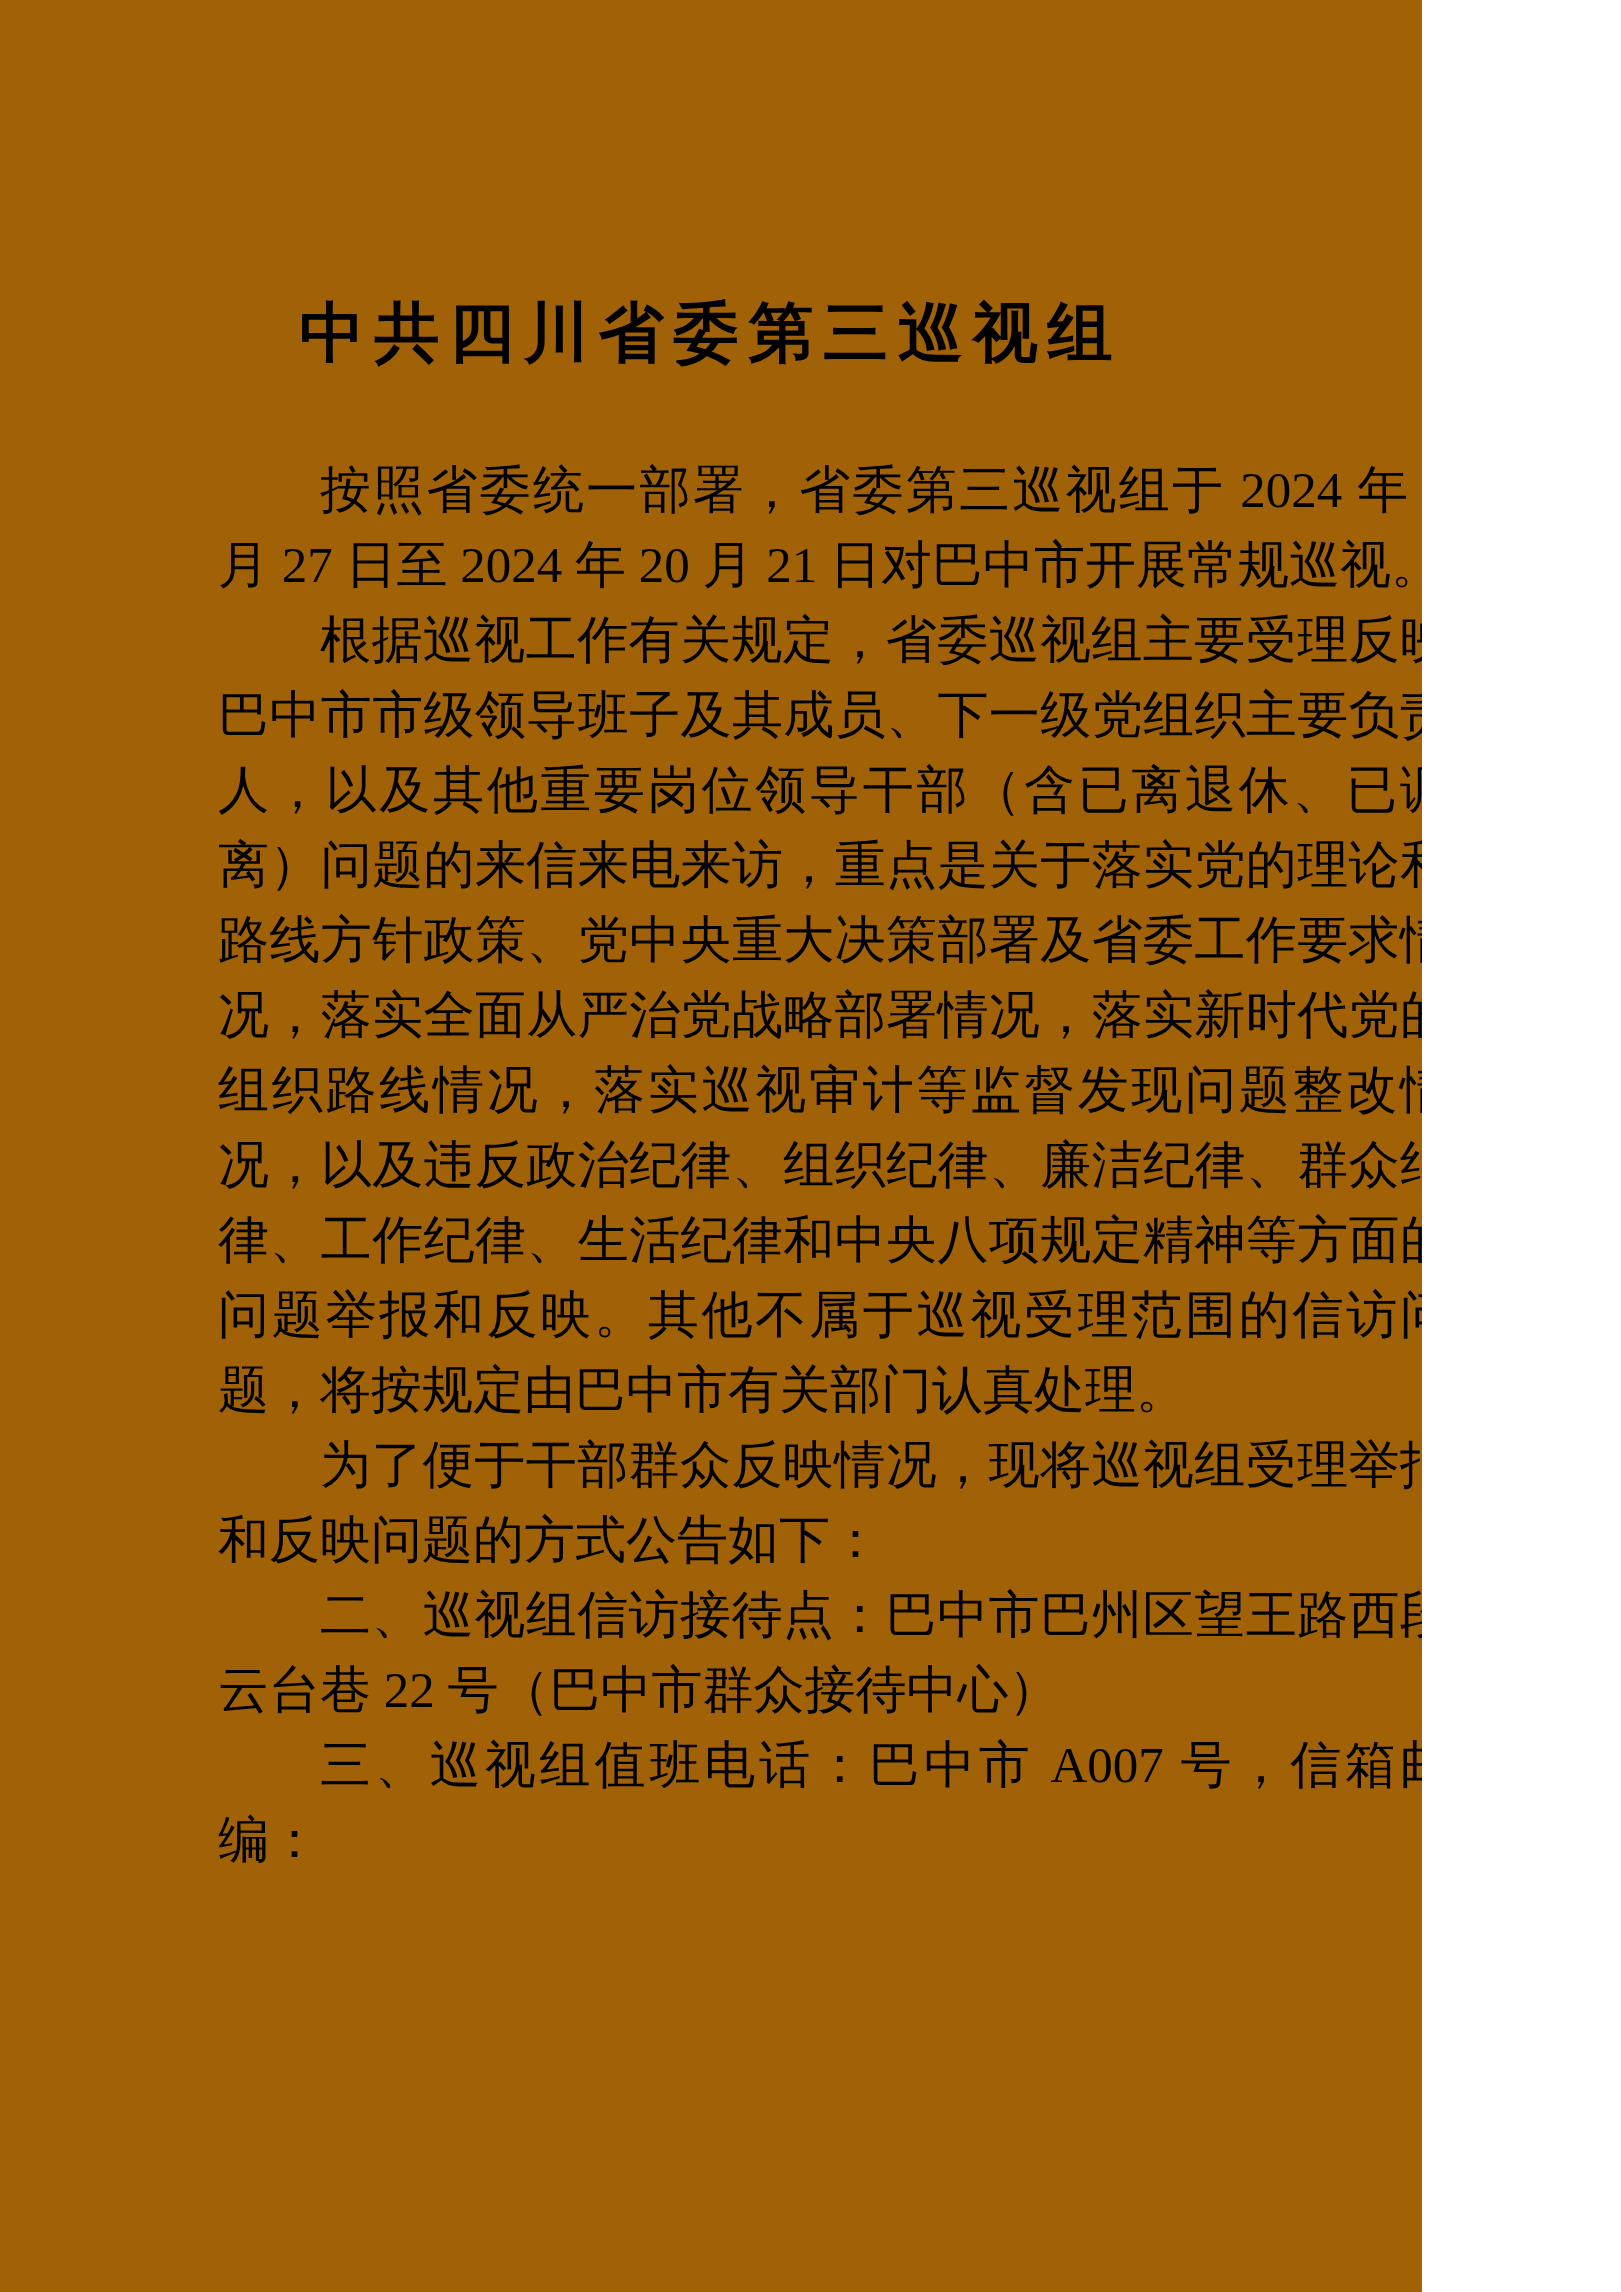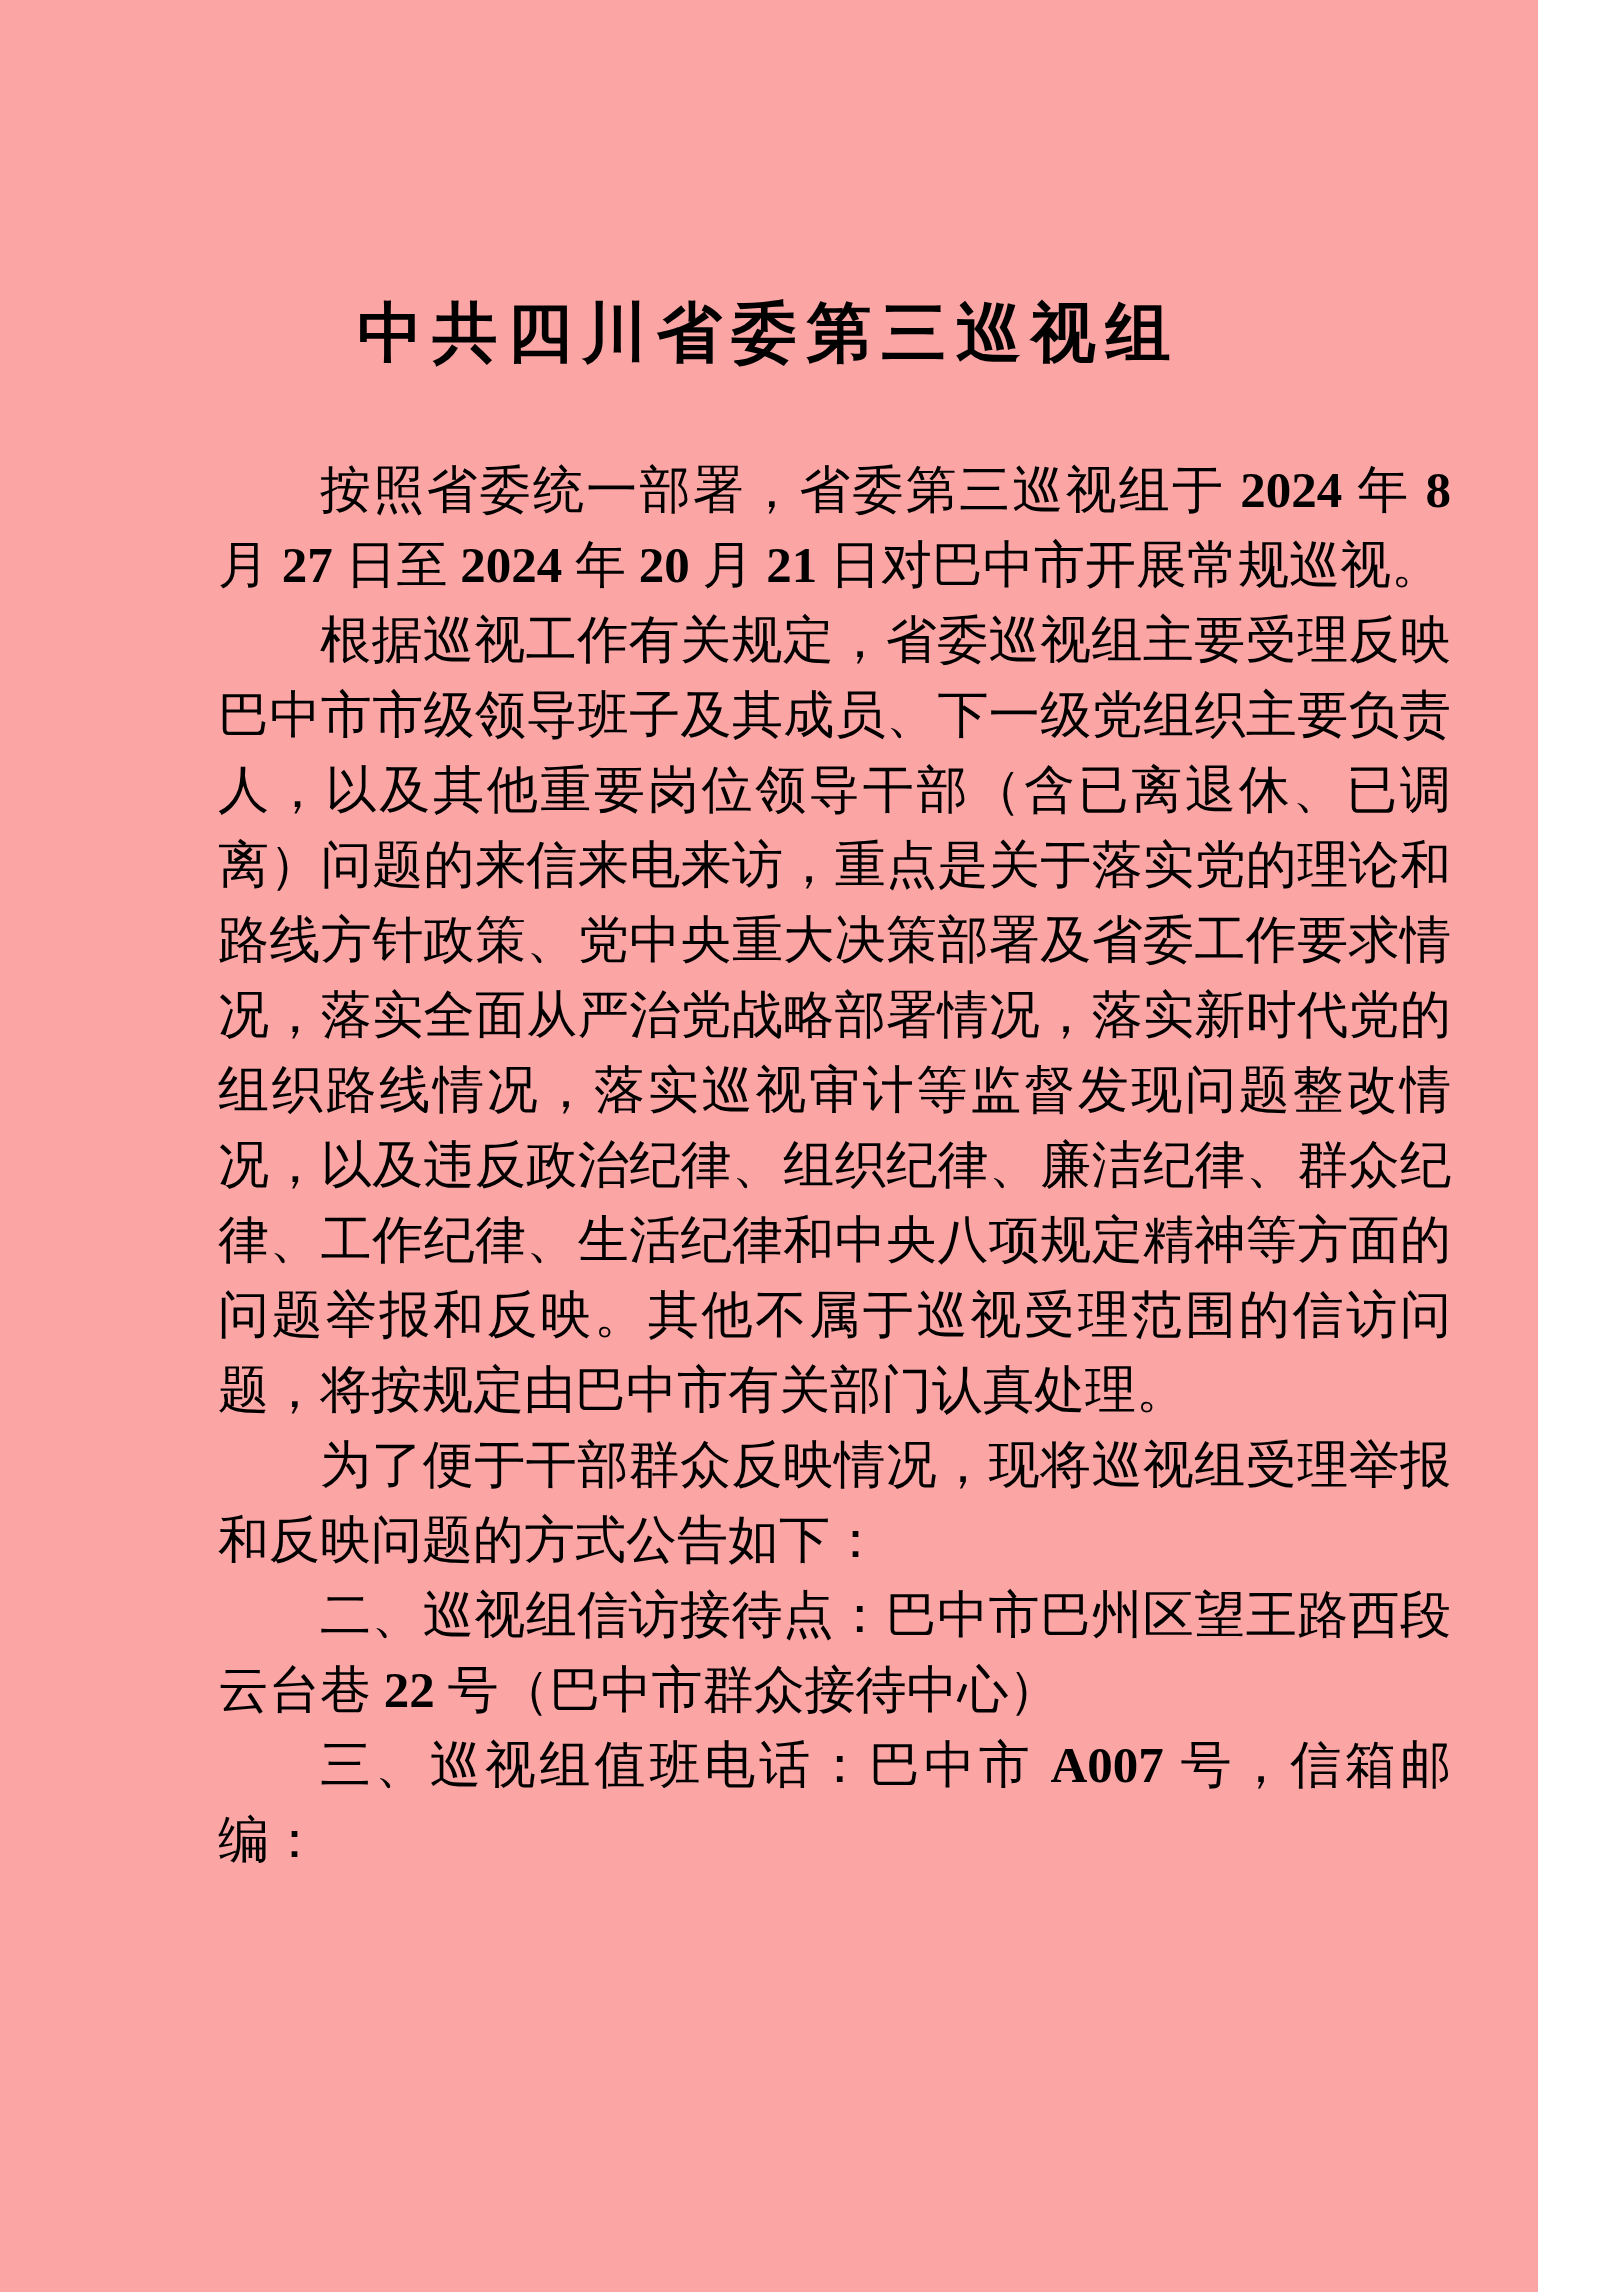--- a/index.html
+++ b/index.html
@@ -2,23 +2,23 @@
 <html><head>
 <meta charset="utf-8">
 <style>
   html, body {
     margin: 0;
     padding: 0;
     background: #ffffff;
   }
   .page {
     position: relative;
-    width: 1538px;
+    width: 1422px;
     height: 2293px;
-    background: #fca5a5;
+    background: #a16207;
     color: #000000;
     overflow: hidden;
   }
   .doc-title {
     padding-top: 286px;
     text-align: center;
     font-family: "Liberation Sans", "DejaVu Sans", sans-serif;
     font-weight: bold;
     font-size: 65px;
     line-height: 94px;
@@ -39,21 +39,21 @@
   .para {
     margin: 0;
     padding: 0;
     text-indent: 102px; 
   }
   .para.indent-4 {
     text-indent: 204px; 
   }
   .num {
     font-family: "Liberation Serif", "DejaVu Serif", serif;
-    font-weight: bold;
+    font-weight: normal;
     margin-top: 36px;
   }
 </style>
 </head>
 <body>
 
 <div class="page">
 
   <header class="doc-title">
     <div>中共四川省委第三巡视组</div>

